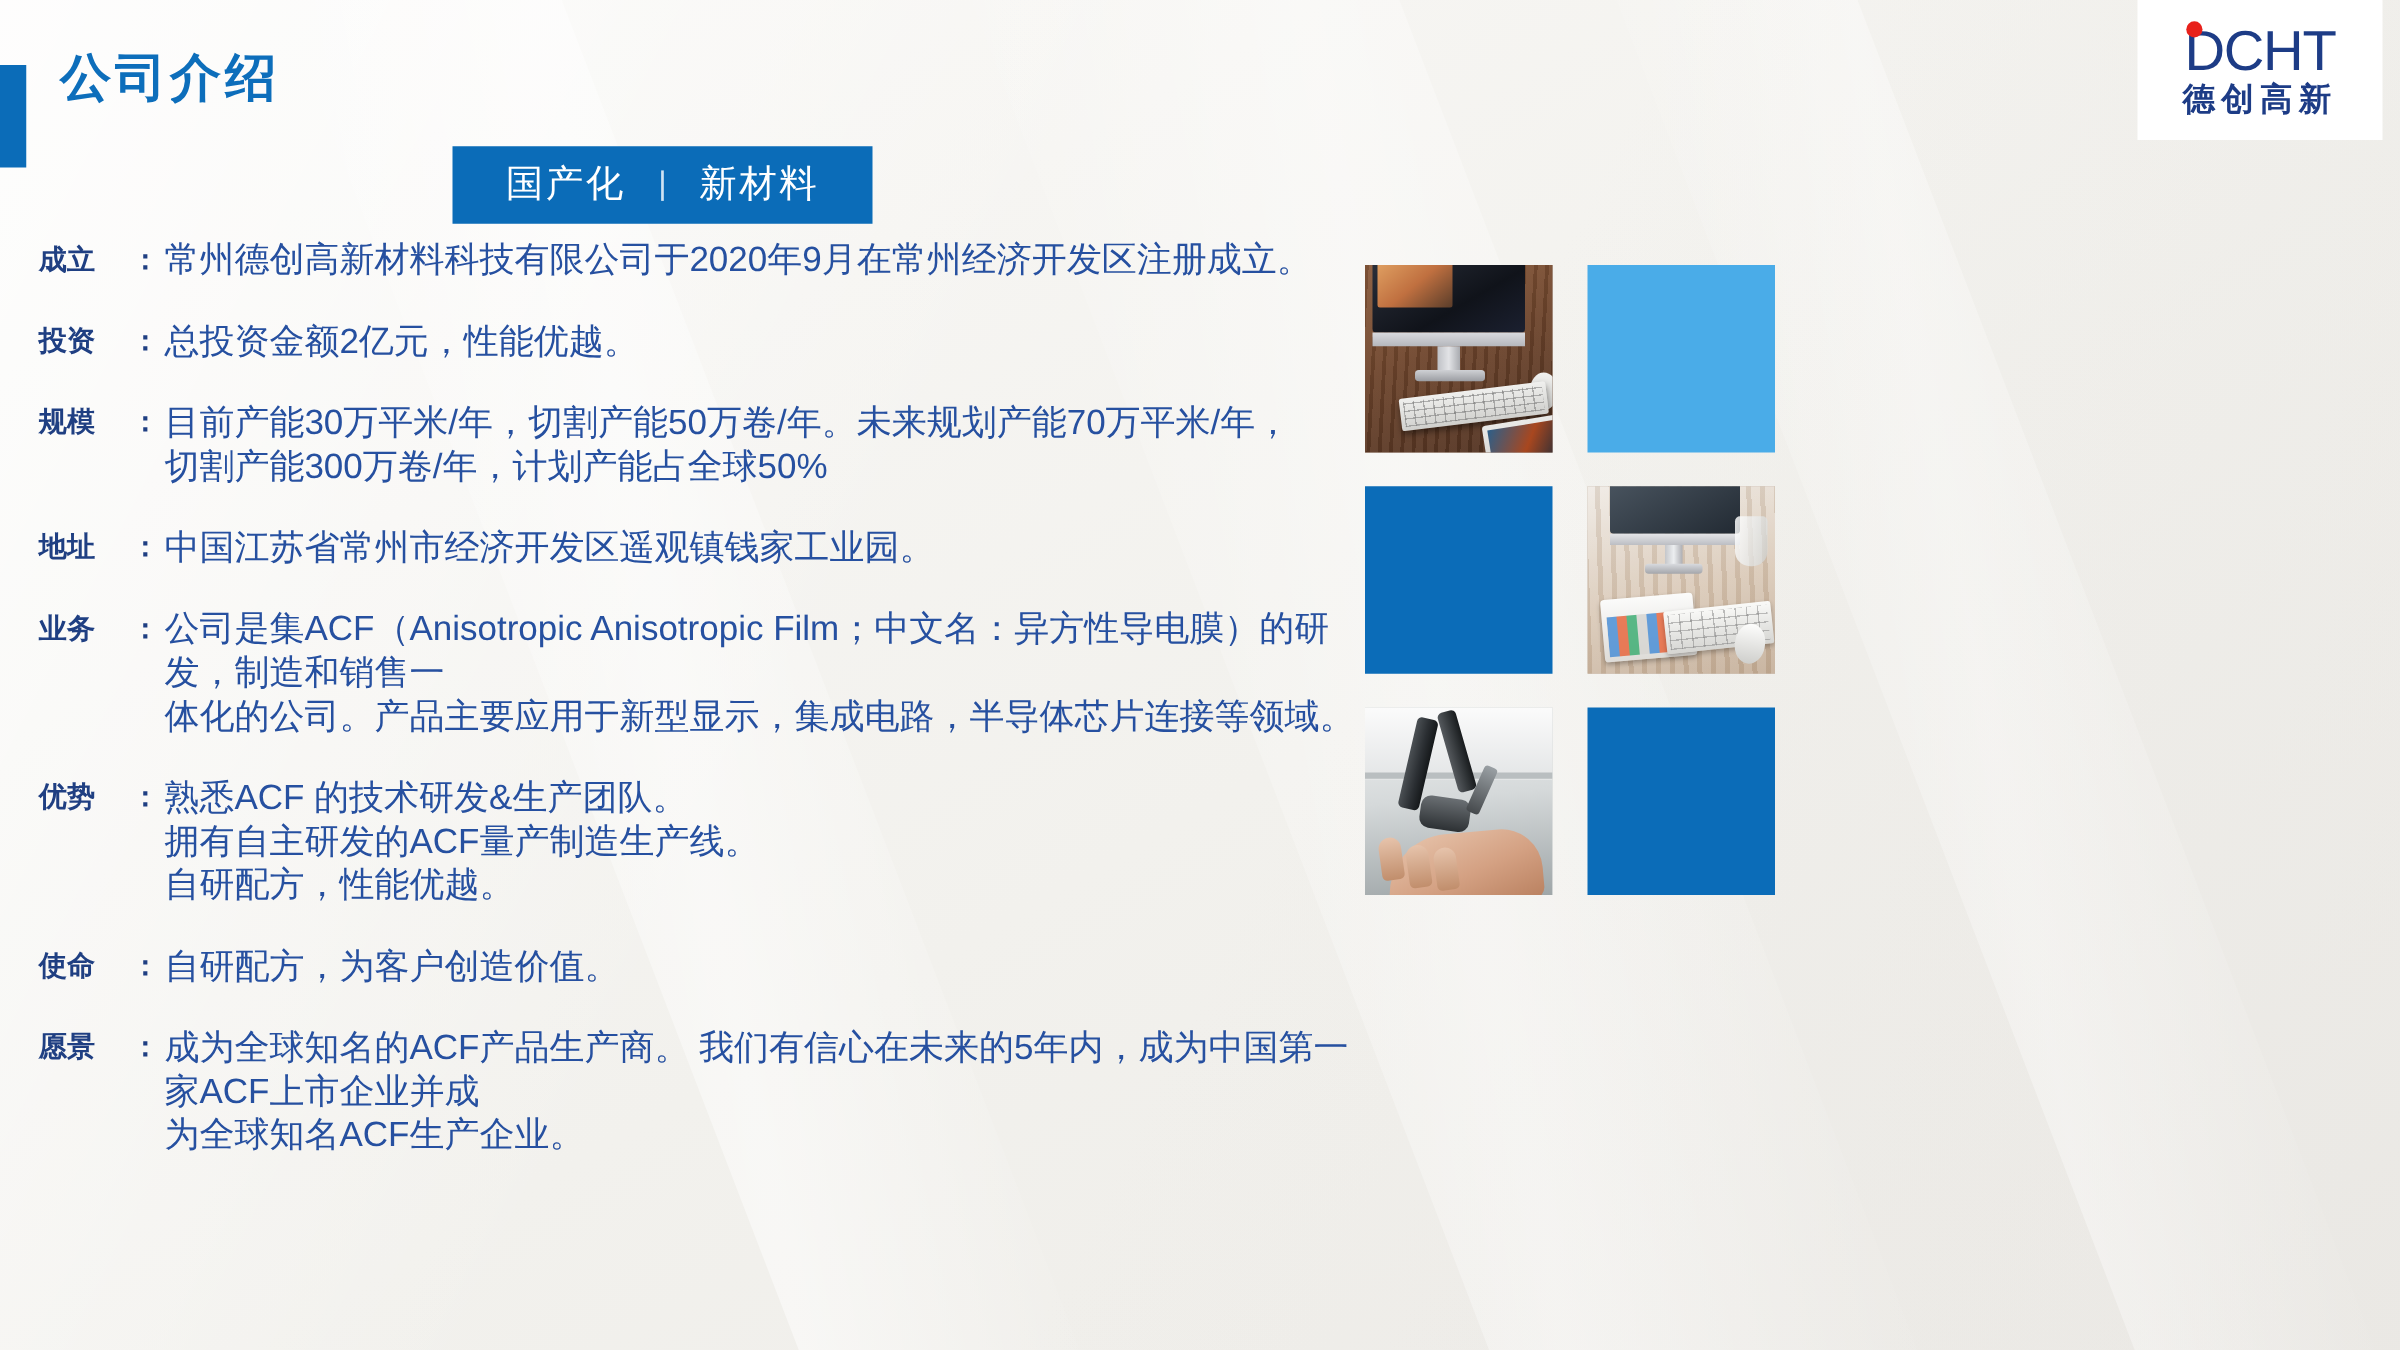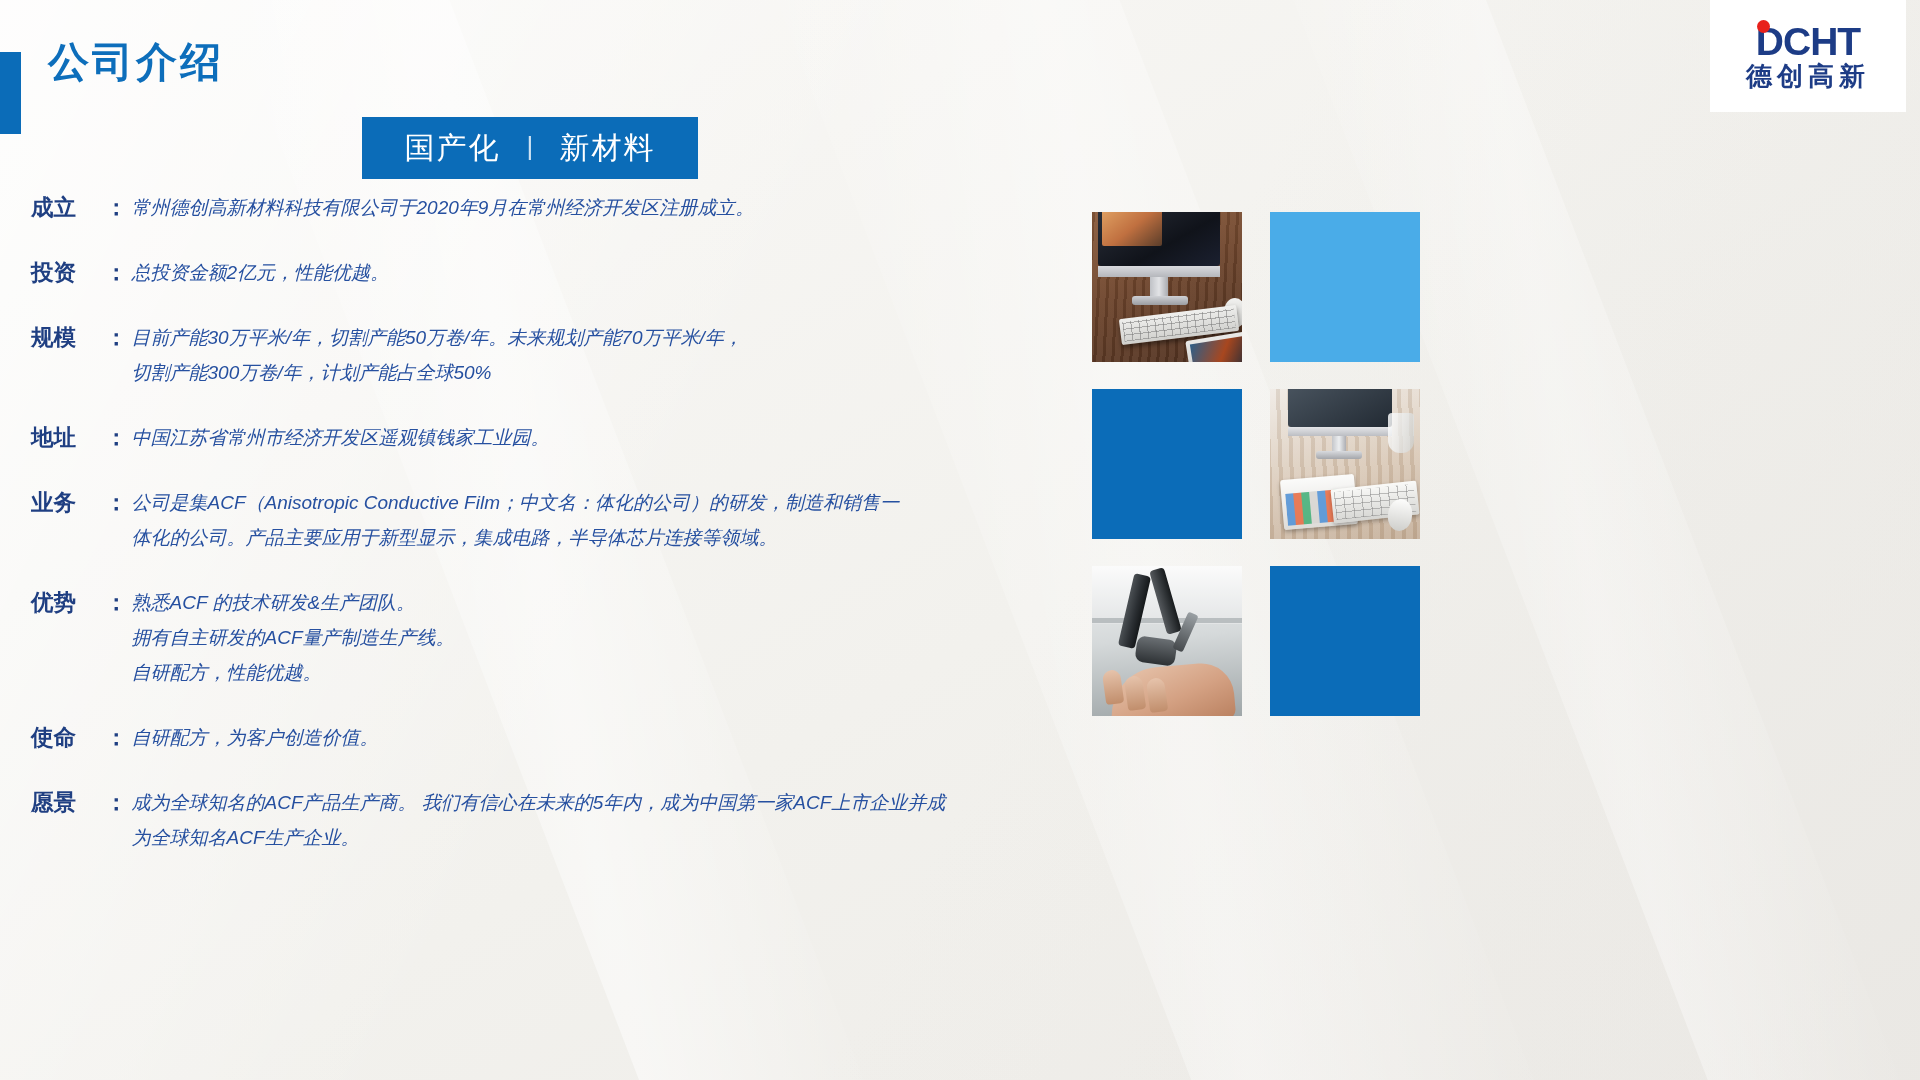--- a/index.html
+++ b/index.html
@@ -47,21 +47,21 @@
     display:flex;flex-direction:column;
     align-items:center;justify-content:center;
   }
   .logo-top{position:relative;display:flex;align-items:flex-end;}
   .logo-dot{
     position:absolute;left:1px;top:-3px;
     width:13px;height:13px;border-radius:50%;
     background:#e8211b;
   }
   .logo-word{
-    font-size:39px;font-weight:bold;color:#1d3c86;
+    font-size:45px;font-weight:normal;color:#1d3c86;
     letter-spacing:-1px;line-height:0.95;
     font-family:"Liberation Sans","DejaVu Sans",sans-serif;
   }
   .logo-cn{
     font-size:26px;font-weight:bold;color:#1d3c86;
     letter-spacing:5px;margin-top:3px;line-height:1;
   }
 
   
   .banner{
@@ -96,24 +96,23 @@
     white-space:nowrap;
   }
   .row-colon{
     flex:0 0 auto;
     font-size:22.5px;font-weight:bold;color:#1f3f82;
     line-height:35px;
     margin-right:4px;
   }
   .row-body{
     flex:1 1 auto;
-    font-size:19px;color:#2650a0;
+    font-size:28px;color:#2650a0;
     line-height:35px;
     white-space:pre-line;
-    font-style:italic;
   }
 
   
   .grid{
     position:absolute;left:1092px;top:212px;
     display:grid;
     grid-template-columns:150px 150px;
     grid-template-rows:150px 150px 150px;
     gap:27px 28px;
   }
@@ -332,21 +331,21 @@
 
   <div class="row">
     <span class="row-label">地址</span>
     <span class="row-colon">：</span>
     <span class="row-body">中国江苏省常州市经济开发区遥观镇钱家工业园。</span>
   </div>
 
   <div class="row">
     <span class="row-label">业务</span>
     <span class="row-colon">：</span>
-    <span class="row-body">公司是集ACF（Anisotropic Conductive Film；中文名：体化的公司）的研发，制造和销售一
+    <span class="row-body">公司是集ACF（Anisotropic Anisotropic Film；中文名：异方性导电膜）的研发，制造和销售一
 体化的公司。产品主要应用于新型显示，集成电路，半导体芯片连接等领域。</span>
   </div>
 
   <div class="row">
     <span class="row-label">优势</span>
     <span class="row-colon">：</span>
     <span class="row-body">熟悉ACF 的技术研发&amp;生产团队。
 拥有自主研发的ACF量产制造生产线。
 自研配方，性能优越。</span>
   </div>

